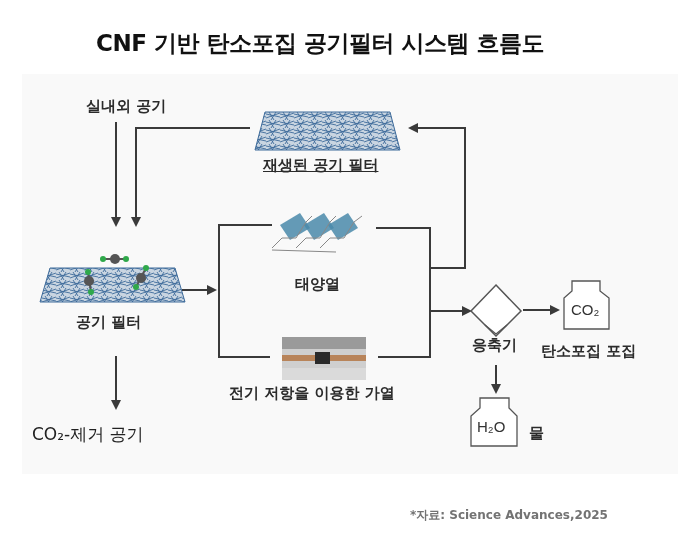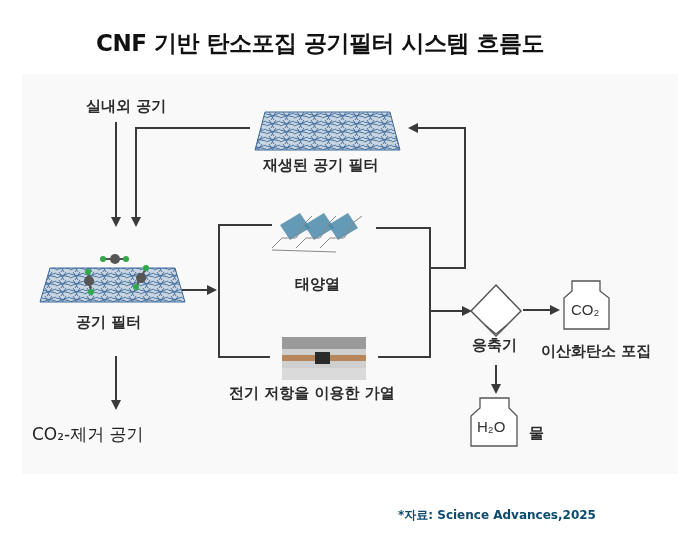--- a/index.html
+++ b/index.html
@@ -4,21 +4,21 @@
 <style>
   html, body { margin: 0; padding: 0; background: #ffffff; }
   body { width: 700px; height: 537px; position: relative; overflow: hidden;
          font-family: "DejaVu Sans", "Liberation Sans", sans-serif; color: #222; }
   .abs { position: absolute; }
   .title { left: 0; width: 640px; top: 28px; text-align: center;
            font-size: 23px; font-weight: bold; color: #111; letter-spacing: -0.5px; }
   .panel { left: 22px; top: 74px; width: 656px; height: 400px; background: #f9f9f9; }
   .lbl { font-size: 15px; font-weight: bold; color: #2b2b2b; white-space: nowrap; }
   .lbl-big { font-size: 17px; font-weight: normal; color: #222; white-space: nowrap; }
-  .src { font-size: 12px; font-weight: bold; color: #0c4a6e; white-space: nowrap; }
+  .src { font-size: 12px; font-weight: bold; color: #737373; white-space: nowrap; margin-left: 12px; }
   svg.diagram { position: absolute; left: 0; top: 0; }
   .boxtxt { font-family: "Liberation Sans", sans-serif; font-size: 15px; fill: #333; }
 </style>
 </head>
 <body>
 
 <div class="abs title">CNF 기반 탄소포집 공기필터 시스템 흐름도</div>
 <div class="abs panel"></div>
 
 <svg class="diagram" width="700" height="537" viewBox="0 0 700 537">
@@ -105,22 +105,22 @@
 
   <g>
     <path d="M471,446 L471,416 L480,408 L480,398 L509,398 L509,408 L517,416 L517,446 Z" fill="#fff" stroke="#555" stroke-width="1.3"></path>
     <text class="boxtxt" x="477" y="432">H₂O</text>
   </g>
 
   <line x1="116" y1="356" x2="116" y2="408" stroke="#3a3a3a" stroke-width="2" marker-end="url(#ah)"></line>
 </svg>
 
 <div class="abs lbl" style="left:70px; top:97px;margin-left:16px;">실내외 공기</div>
-<div class="abs lbl" style="left:263px; top:156px;">재생된 공기 필터</div>
+<div class="abs lbl" style="left:263px; top:156px;text-decoration:underline;">재생된 공기 필터</div>
 <div class="abs lbl" style="left:76px; top:313px;">공기 필터</div>
 <div class="abs lbl" style="left:295px; top:259px;margin-top:16px;">태양열</div>
 <div class="abs lbl" style="left:229px; top:384px;">전기 저항을 이용한 가열</div>
 <div class="abs lbl" style="left:472px; top:336px;">응축기</div>
-<div class="abs lbl" style="left:541px; top:342px;">이산화탄소 포집</div>
+<div class="abs lbl" style="left:541px; top:342px;">탄소포집 포집</div>
 <div class="abs lbl-big" style="left:32px; top:423px;">CO₂-제거 공기</div>
 <div class="abs lbl" style="left:529px; top:424px;">물</div>
 
 <div class="abs src" style="left:398px; top:507px;">*자료: Science Advances,2025</div>
 
 </body></html>

